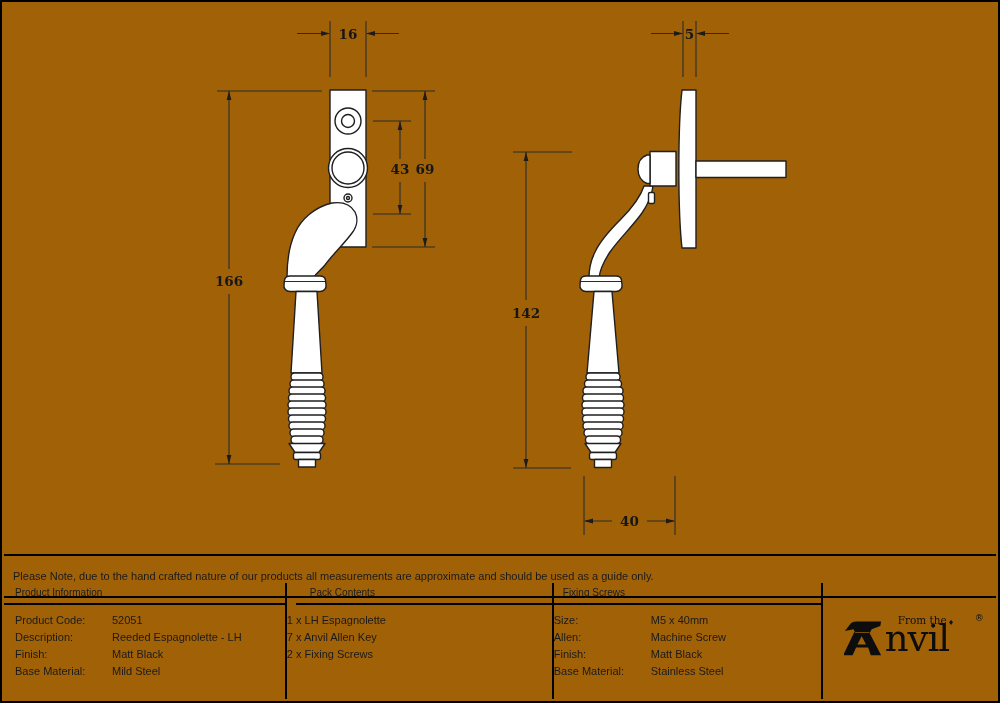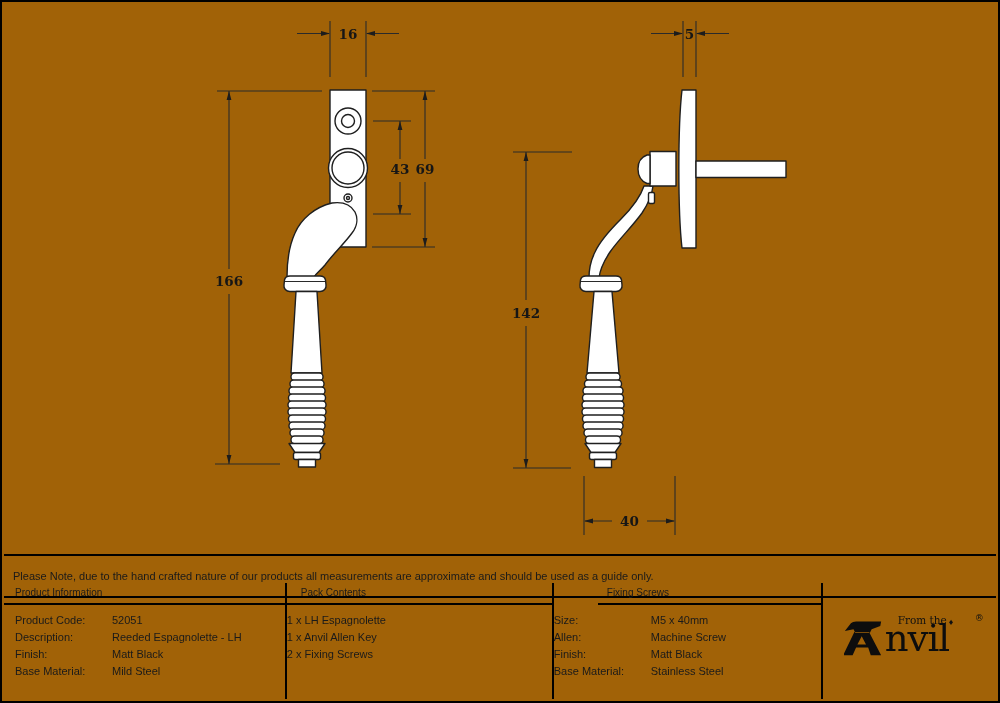--- a/index.html
+++ b/index.html
@@ -32,22 +32,22 @@
   .col{box-sizing:border-box;position:relative;}
   .col + .col{border-left:2px solid #000;}
   .col-product{width:282px;}
   .col-pack{width:268px;}
   .col-fixing{width:270px;}
   .col-logo{width:176px;}
   .cell-header{
     height:22px;box-sizing:border-box;border-bottom:2px solid #000;
     line-height:20px;font-size:10px;padding-left:11px;
   }
-  .col-pack .cell-header{padding-left:14px;}
-  .col-fixing .cell-header{padding-left:9px;margin-left:44px;}
+  .col-pack .cell-header{padding-left:14px;margin-left:9px;}
+  .col-fixing .cell-header{padding-left:9px;}
   .cell-body{padding-top:7px;font-size:11px;}
   .col-product .cell-body{padding-left:11px;}
   .col-pack .cell-body{}
   .col-fixing .cell-body{}
   .kv-row{position:relative;height:17px;line-height:17px;}
   .kv-value{position:absolute;left:97px;top:0;}
   .pack-item{height:17px;line-height:17px;}
   
   .logo-box{position:absolute;left:0;top:0;width:155px;height:120px;}
   .anvil-svg{position:absolute;left:21px;top:34px;}
@@ -221,21 +221,21 @@
           <span class="kv-label">Base Material:</span>
           <span class="kv-value">Mild Steel</span>
         </div>
       </div>
     </div>
 
     <div class="col col-pack">
       <div class="cell-header">Pack Contents</div>
       <div class="cell-body">
         <div class="pack-item">1 x LH Espagnolette</div>
-        <div class="pack-item">1 x Anvil Allen Key</div>
+        <div class="pack-item">7 x Anvil Allen Key</div>
         <div class="pack-item">2 x Fixing Screws</div>
       </div>
     </div>
 
     <div class="col col-fixing">
       <div class="cell-header">Fixing Screws</div>
       <div class="cell-body">
         <div class="kv-row">
           <span class="kv-label">Size:</span>
           <span class="kv-value">M5 x 40mm</span>

